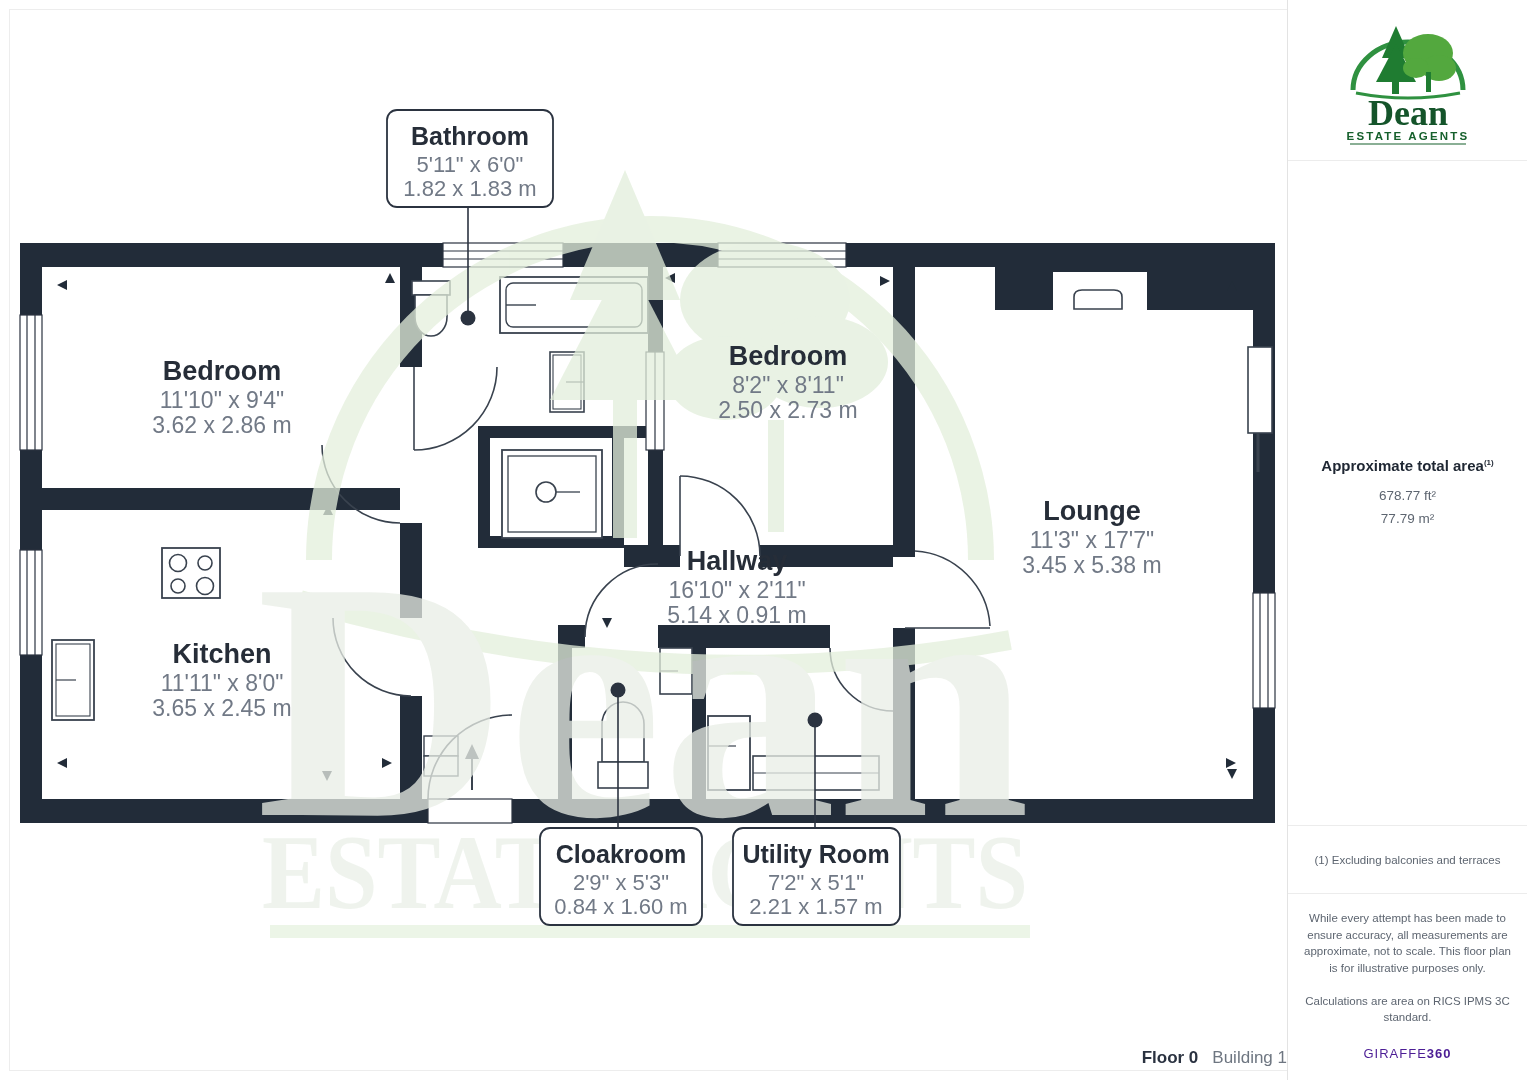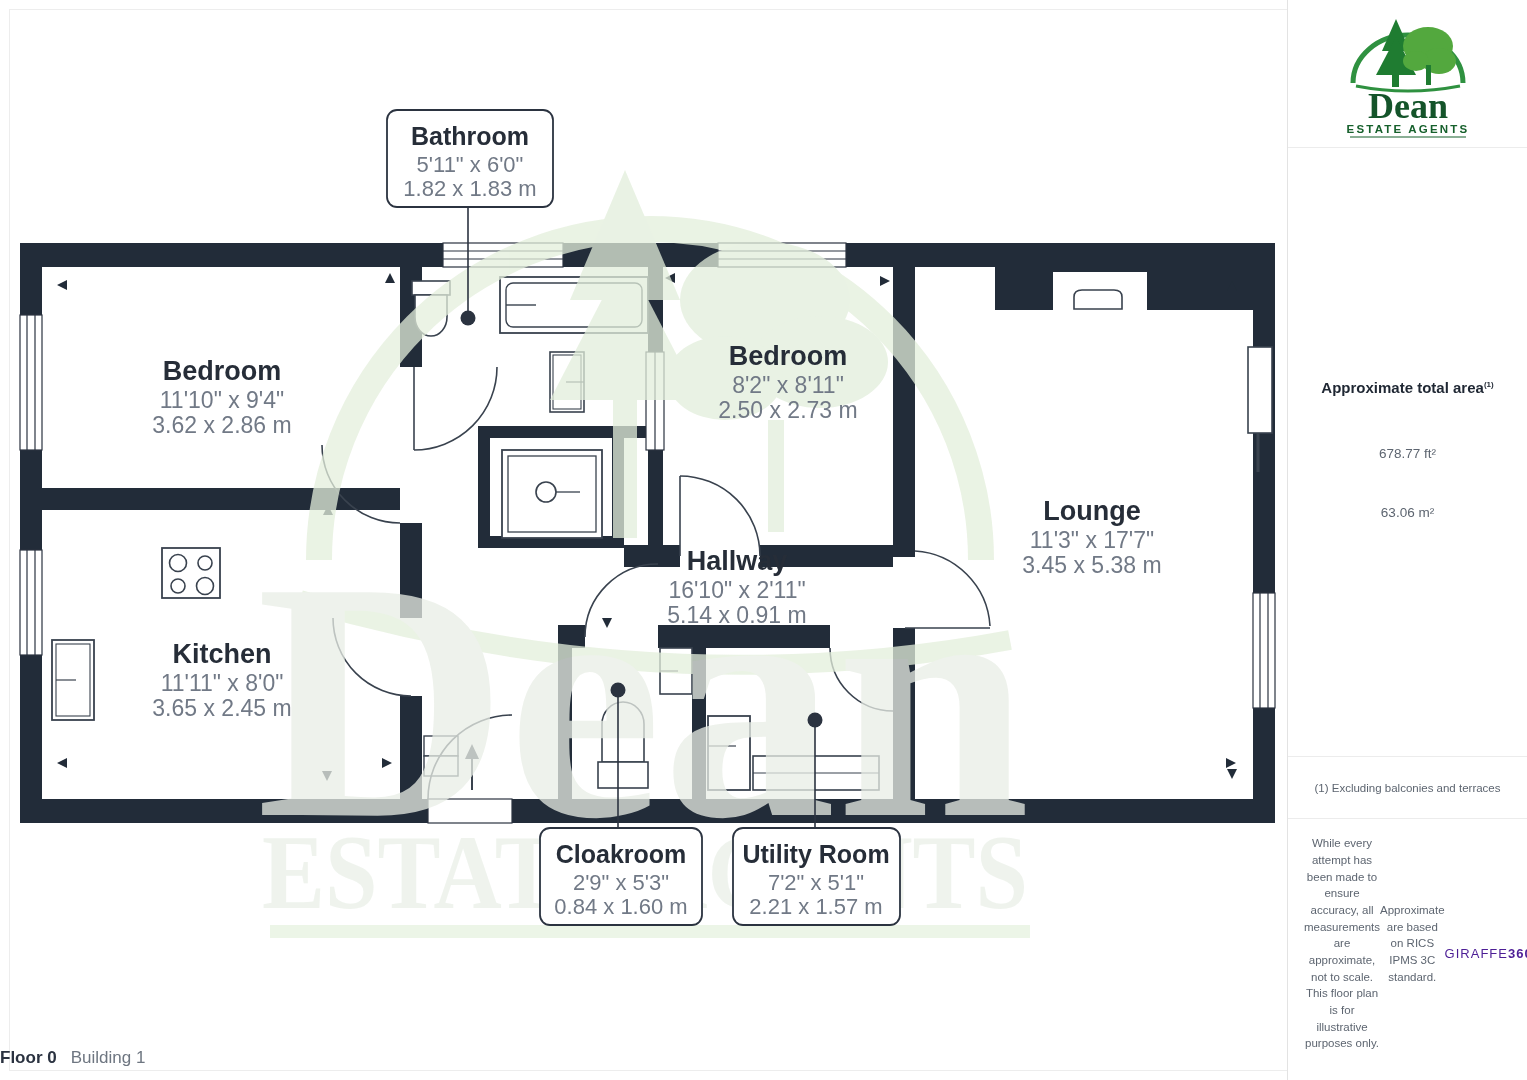--- a/index.html
+++ b/index.html
@@ -1,34 +1,34 @@
 <!DOCTYPE html>
 <html><head>
 <meta charset="utf-8">
 <style>
   html,body{margin:0;padding:0;background:#fff;}
   .page{position:relative;width:1527px;height:1080px;background:#fff;overflow:hidden;
         font-family:"Liberation Sans",sans-serif;}
   .page-border{position:absolute;inset:9px;border:1px solid #ededed;pointer-events:none;}
   .plan-area{position:absolute;left:0;top:0;width:1287px;height:1080px;}
   .plan-area svg{position:absolute;left:0;top:0;}
-  .footer{position:absolute;left:0;bottom:12px;width:1287px;text-align:left;font-size:17px;}
+  .footer{position:absolute;left:0;bottom:12px;width:1287px;text-align:right;font-size:17px;}
   .footer .floor{font-weight:bold;color:#2a3240;margin-right:14px;}
   .footer .building{color:#6e7681;}
   .sidebar{position:absolute;left:1287px;top:0;width:240px;height:1080px;border-left:1px solid #e3e3e3;
            display:flex;flex-direction:column;box-sizing:border-box;background:#fff;}
   .sb-logo{height:160px;border-bottom:1px solid #ececec;display:flex;align-items:center;justify-content:center;}
   .sb-area{height:664px;border-bottom:1px solid #ececec;display:flex;flex-direction:column;
-           align-items:center;justify-content:center;text-align:center;gap:36px;}
+           align-items:center;justify-content:center;text-align:center;}
   .sb-area .title{font-size:15px;font-weight:bold;color:#1f2733;margin-bottom:10px;}
   .sb-area .title sup{font-size:8px;}
   .sb-area .val{font-size:13.5px;color:#5d6570;margin:4px 0;}
   .sb-note{height:68px;border-bottom:1px solid #ececec;display:flex;align-items:center;justify-content:center;
            font-size:11.5px;color:#5d6570;text-align:right;padding:0 14px;box-sizing:border-box;}
-  .sb-legal{flex:1;display:flex;flex-direction:row;align-items:center;justify-content:flex-start;
+  .sb-legal{flex:1;display:flex;flex-direction:column;align-items:center;justify-content:flex-start;
             padding:16px 16px 12px;box-sizing:border-box;text-align:center;}
   .sb-legal p{font-size:11.5px;color:#5d6570;line-height:1.45;margin:0 0 16px;}
   .sb-brand{font-size:13px;letter-spacing:1px;color:#4c1d95;margin-top:4px;}
   .sb-brand .b{font-weight:bold;}
   text{font-family:"Liberation Sans",sans-serif;}
   .room-title{font-size:27px;font-weight:bold;fill:#262d38;}
   .room-dim{font-size:23px;fill:#717986;}
   .co-title{font-size:25px;font-weight:bold;fill:#262d38;}
   .co-dim{font-size:22px;fill:#717986;}
   .logo-name{font-family:"Liberation Serif",serif;font-weight:bold;fill:#14542a;font-size:36px;}
@@ -330,24 +330,24 @@
         <path d="M28,83 Q80,93 132,83" fill="none" stroke="#2f9140" stroke-width="3"></path>
         <text class="logo-name" x="80" y="115" text-anchor="middle">Dean</text>
         <text class="logo-sub" x="80" y="130" text-anchor="middle">ESTATE AGENTS</text>
         <line x1="22" y1="134" x2="138" y2="134" stroke="#16602c" stroke-width="1.2"></line>
       </svg>
     </div>
 
     <div class="sb-area">
       <div class="title"><span>Approximate total area</span><sup>(1)</sup></div>
       <div class="val">678.77 ft²</div>
-      <div class="val">63.06 m²</div>
+      <div class="val">77.79 m²</div>
     </div>
 
     <div class="sb-note">(1) Excluding balconies and terraces</div>
 
     <div class="sb-legal">
       <p>While every attempt has been made to ensure accuracy, all measurements are approximate, not to scale. This floor plan is for illustrative purposes only.</p>
-      <p>Approximate are based on RICS IPMS 3C standard.</p>
+      <p>Calculations are area on RICS IPMS 3C standard.</p>
       <div class="sb-brand"><span>GIRAFFE</span><span class="b">360</span></div>
     </div>
   </div>
 </div>
 
 </body></html>

